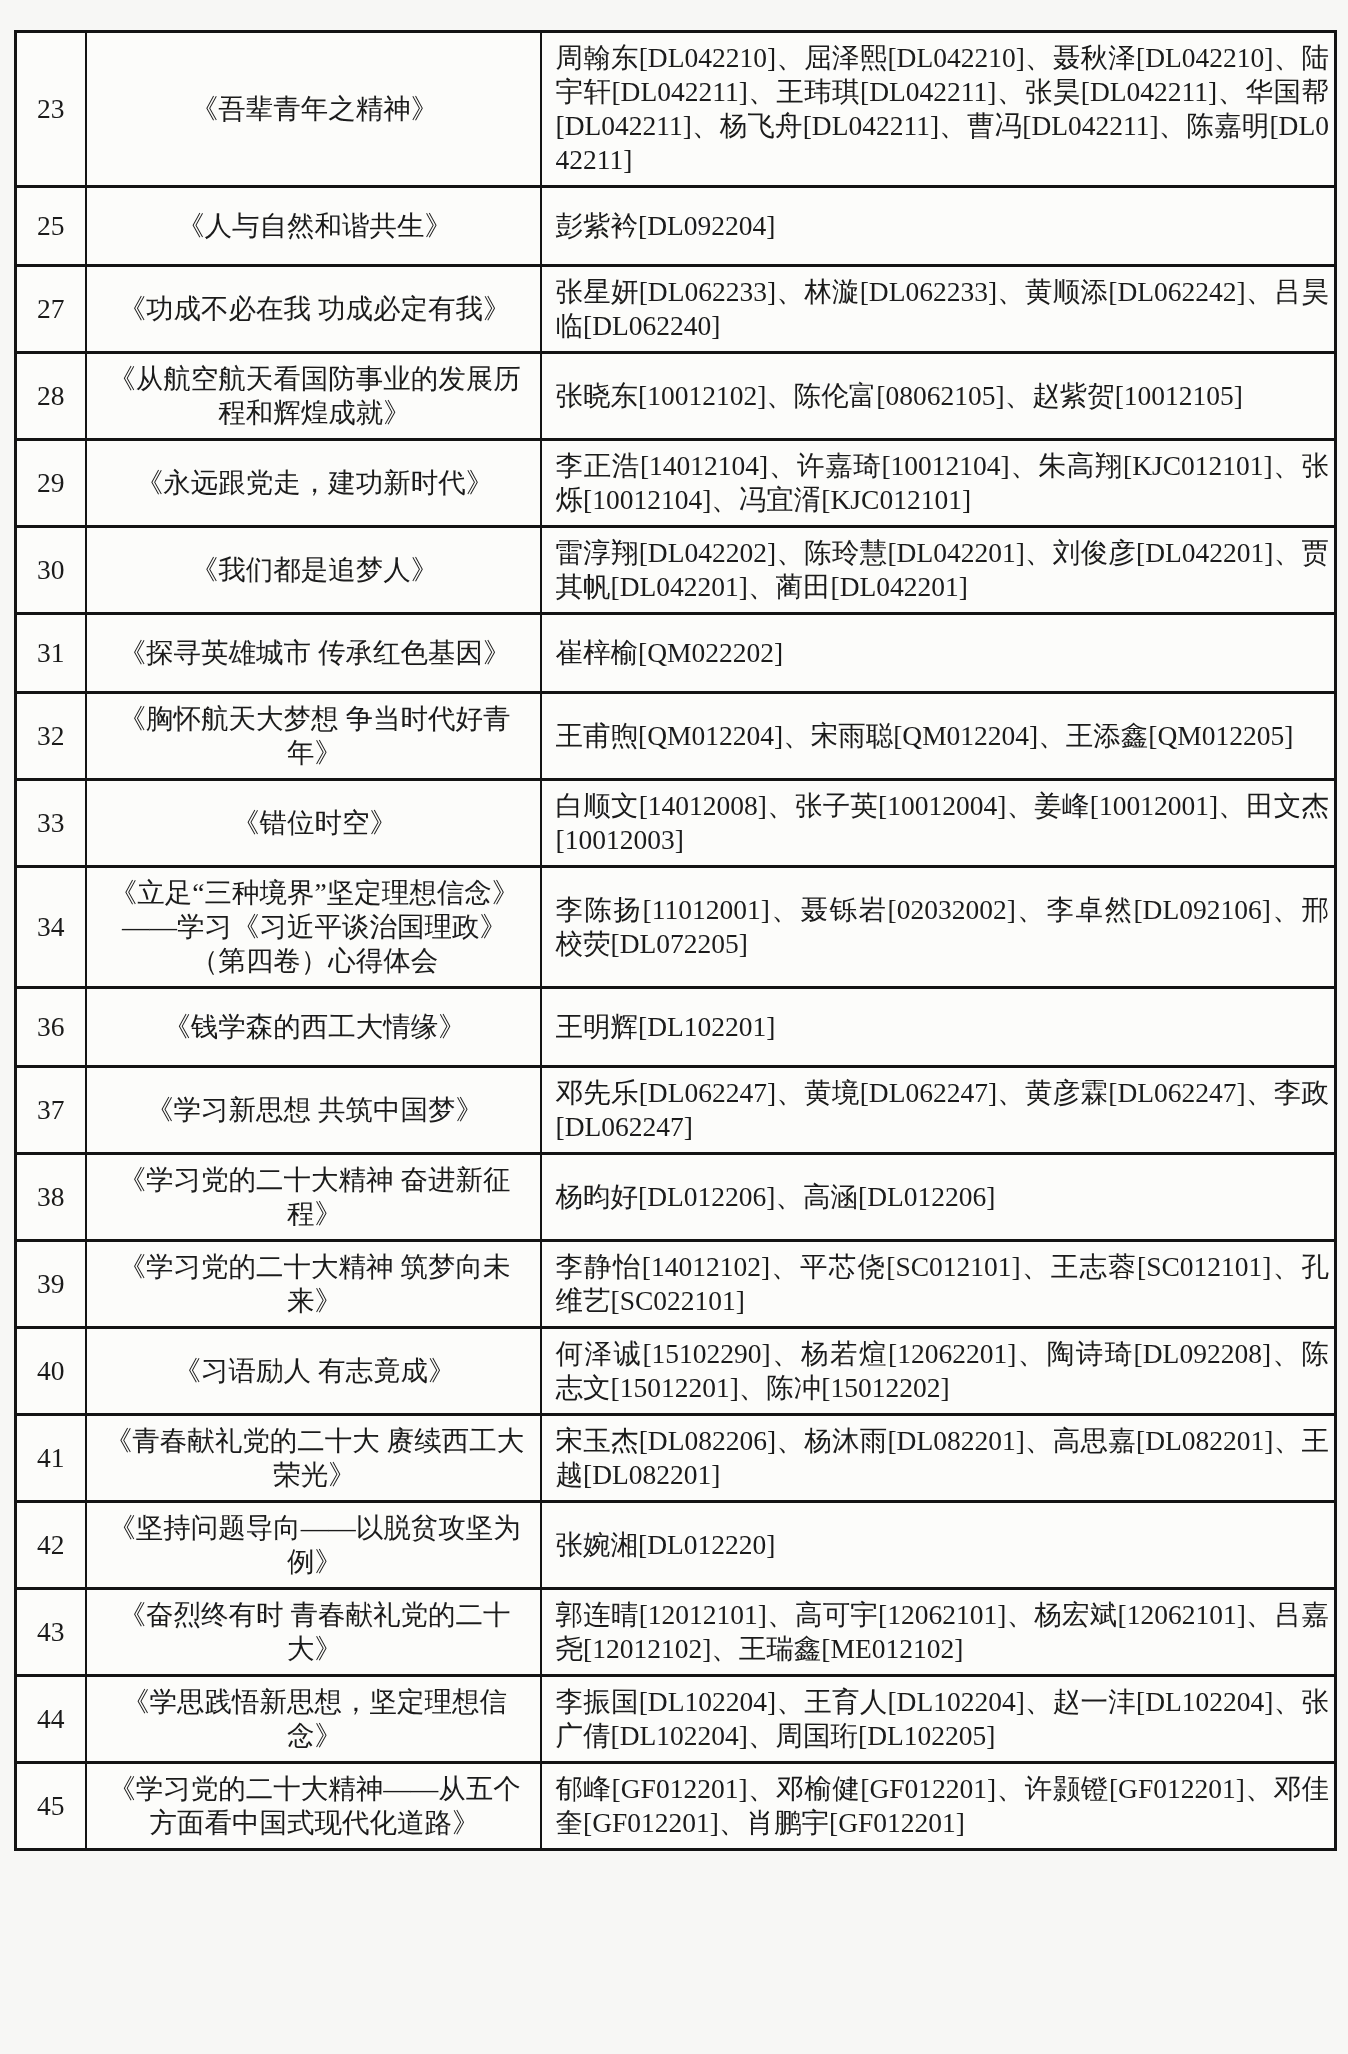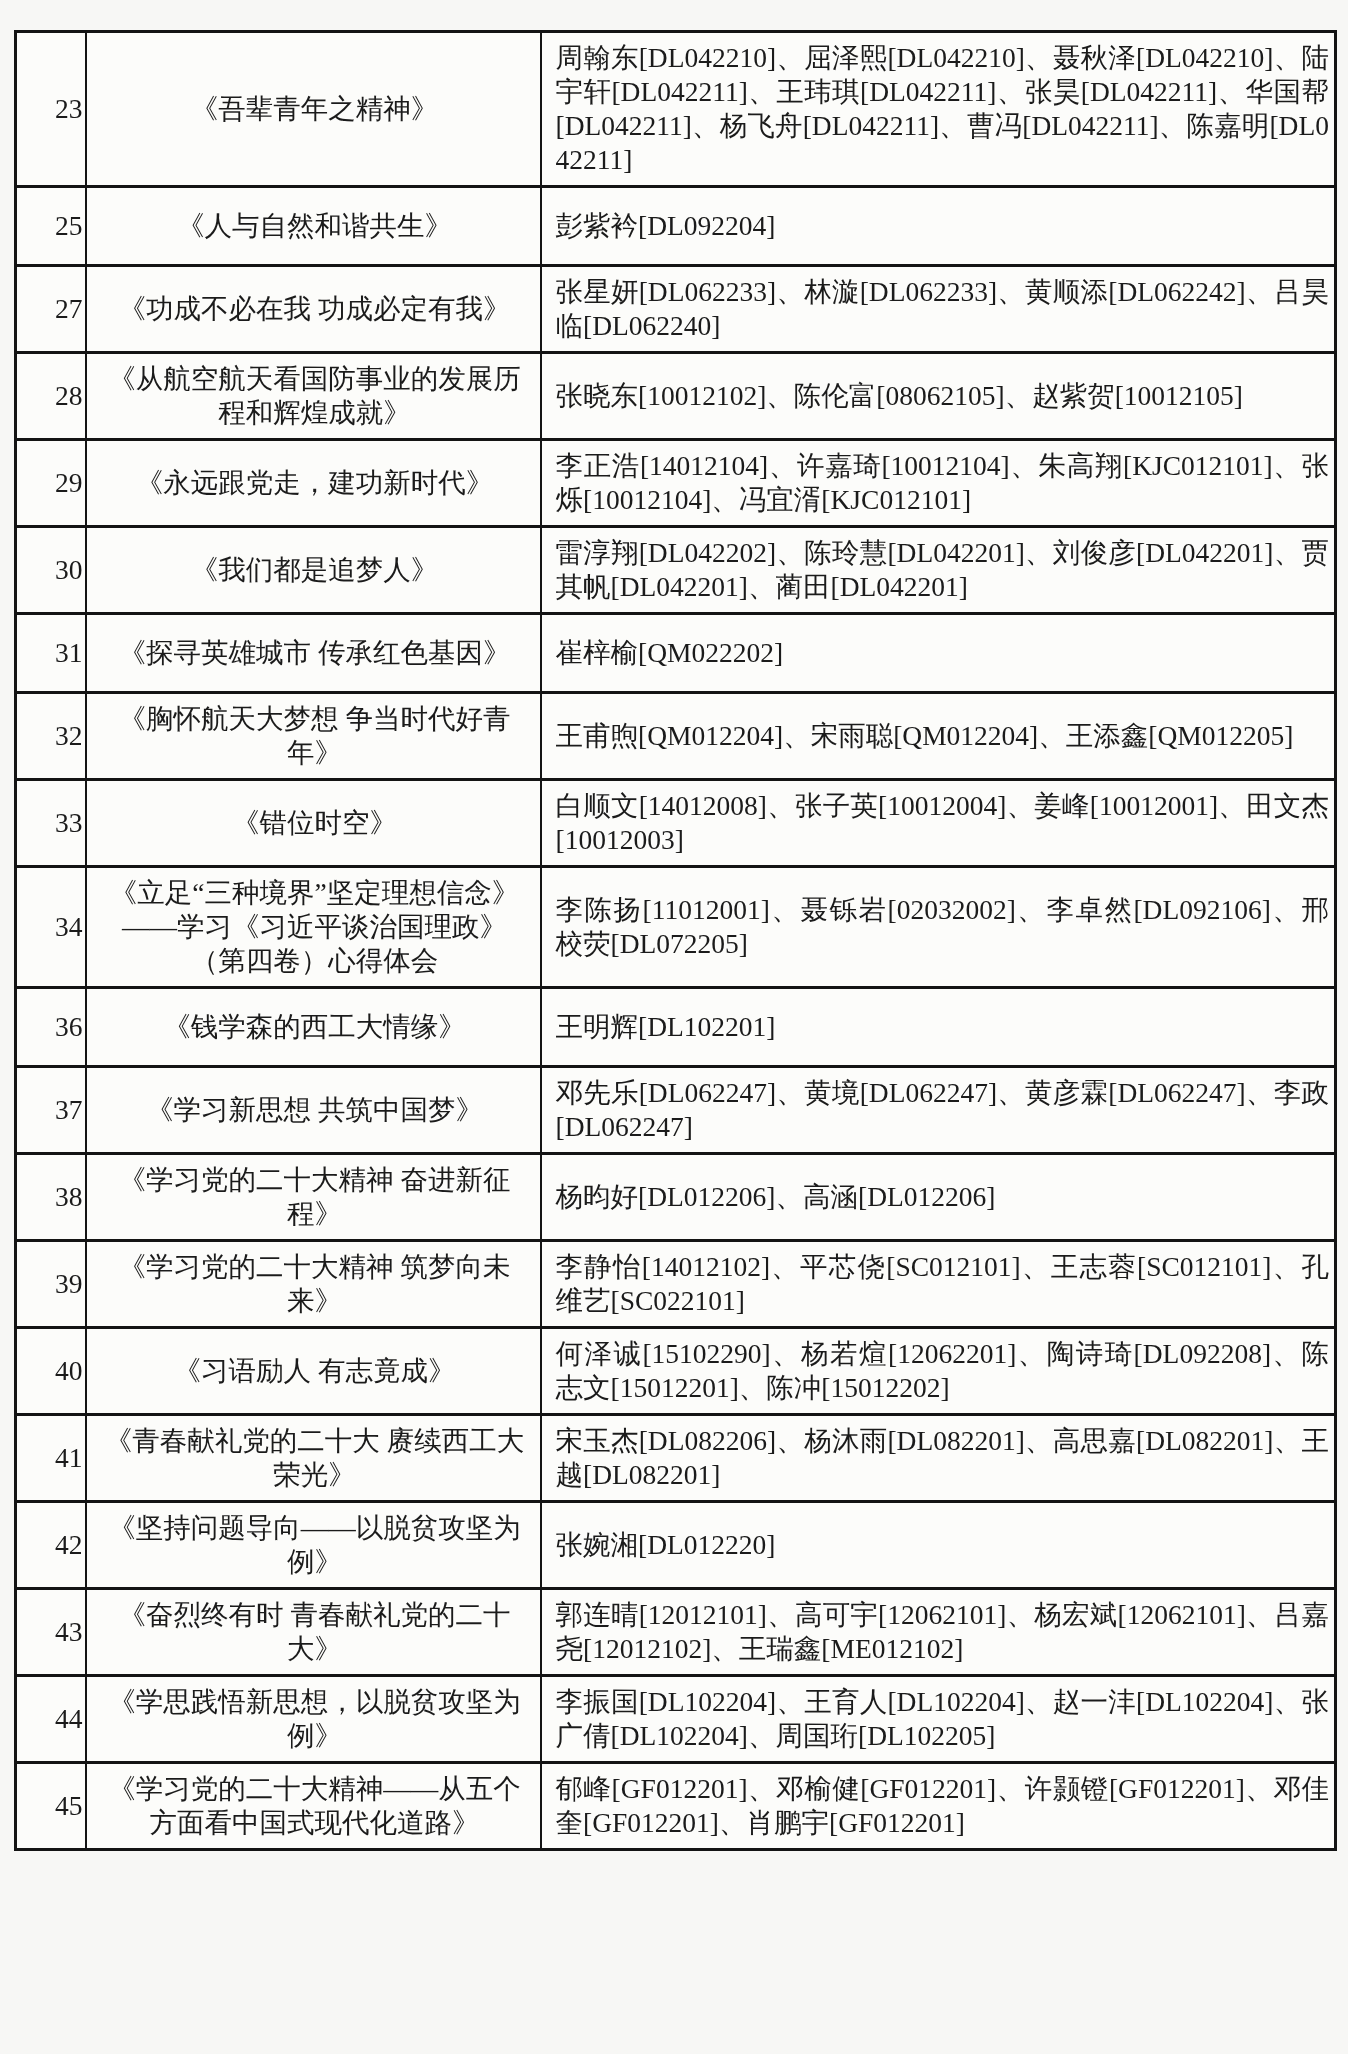--- a/index.html
+++ b/index.html
@@ -26,21 +26,21 @@
     border: 2px solid #141414;
     border-top-width: 3px;
     border-bottom-width: 3px;
     vertical-align: middle;
     font-size: 27.5px;
     line-height: 34px;
     height: 60px;
     word-break: break-all;
   }
   td.cell-num {
-    text-align: right;
+    text-align: center;
     padding: 4px 2px;
   }
   td.cell-title {
     text-align: center;
     padding: 8px 6px 8px 9px;
   }
   td.cell-members {
     text-align: justify;
     text-align-last: left;
     padding: 8px 5px 8px 14px;
@@ -141,21 +141,21 @@
         <td class="cell-title">《坚持问题导向——以脱贫攻坚为例》</td>
         <td class="cell-members">张婉湘[DL012220]</td>
       </tr>
       <tr>
         <td class="cell-num">43</td>
         <td class="cell-title">《奋烈终有时 青春献礼党的二十大》</td>
         <td class="cell-members">郭连晴[12012101]、高可宇[12062101]、杨宏斌[12062101]、吕嘉尧[12012102]、王瑞鑫[ME012102]</td>
       </tr>
       <tr>
         <td class="cell-num">44</td>
-        <td class="cell-title">《学思践悟新思想，以脱贫攻坚为例》</td>
+        <td class="cell-title">《学思践悟新思想，坚定理想信念》</td>
         <td class="cell-members">李振国[DL102204]、王育人[DL102204]、赵一沣[DL102204]、张广倩[DL102204]、周国珩[DL102205]</td>
       </tr>
       <tr>
         <td class="cell-num">45</td>
         <td class="cell-title">《学习党的二十大精神——从五个方面看中国式现代化道路》</td>
         <td class="cell-members">郁峰[GF012201]、邓榆健[GF012201]、许颢镫[GF012201]、邓佳奎[GF012201]、肖鹏宇[GF012201]</td>
       </tr>
     </tbody>
 </table>
 

